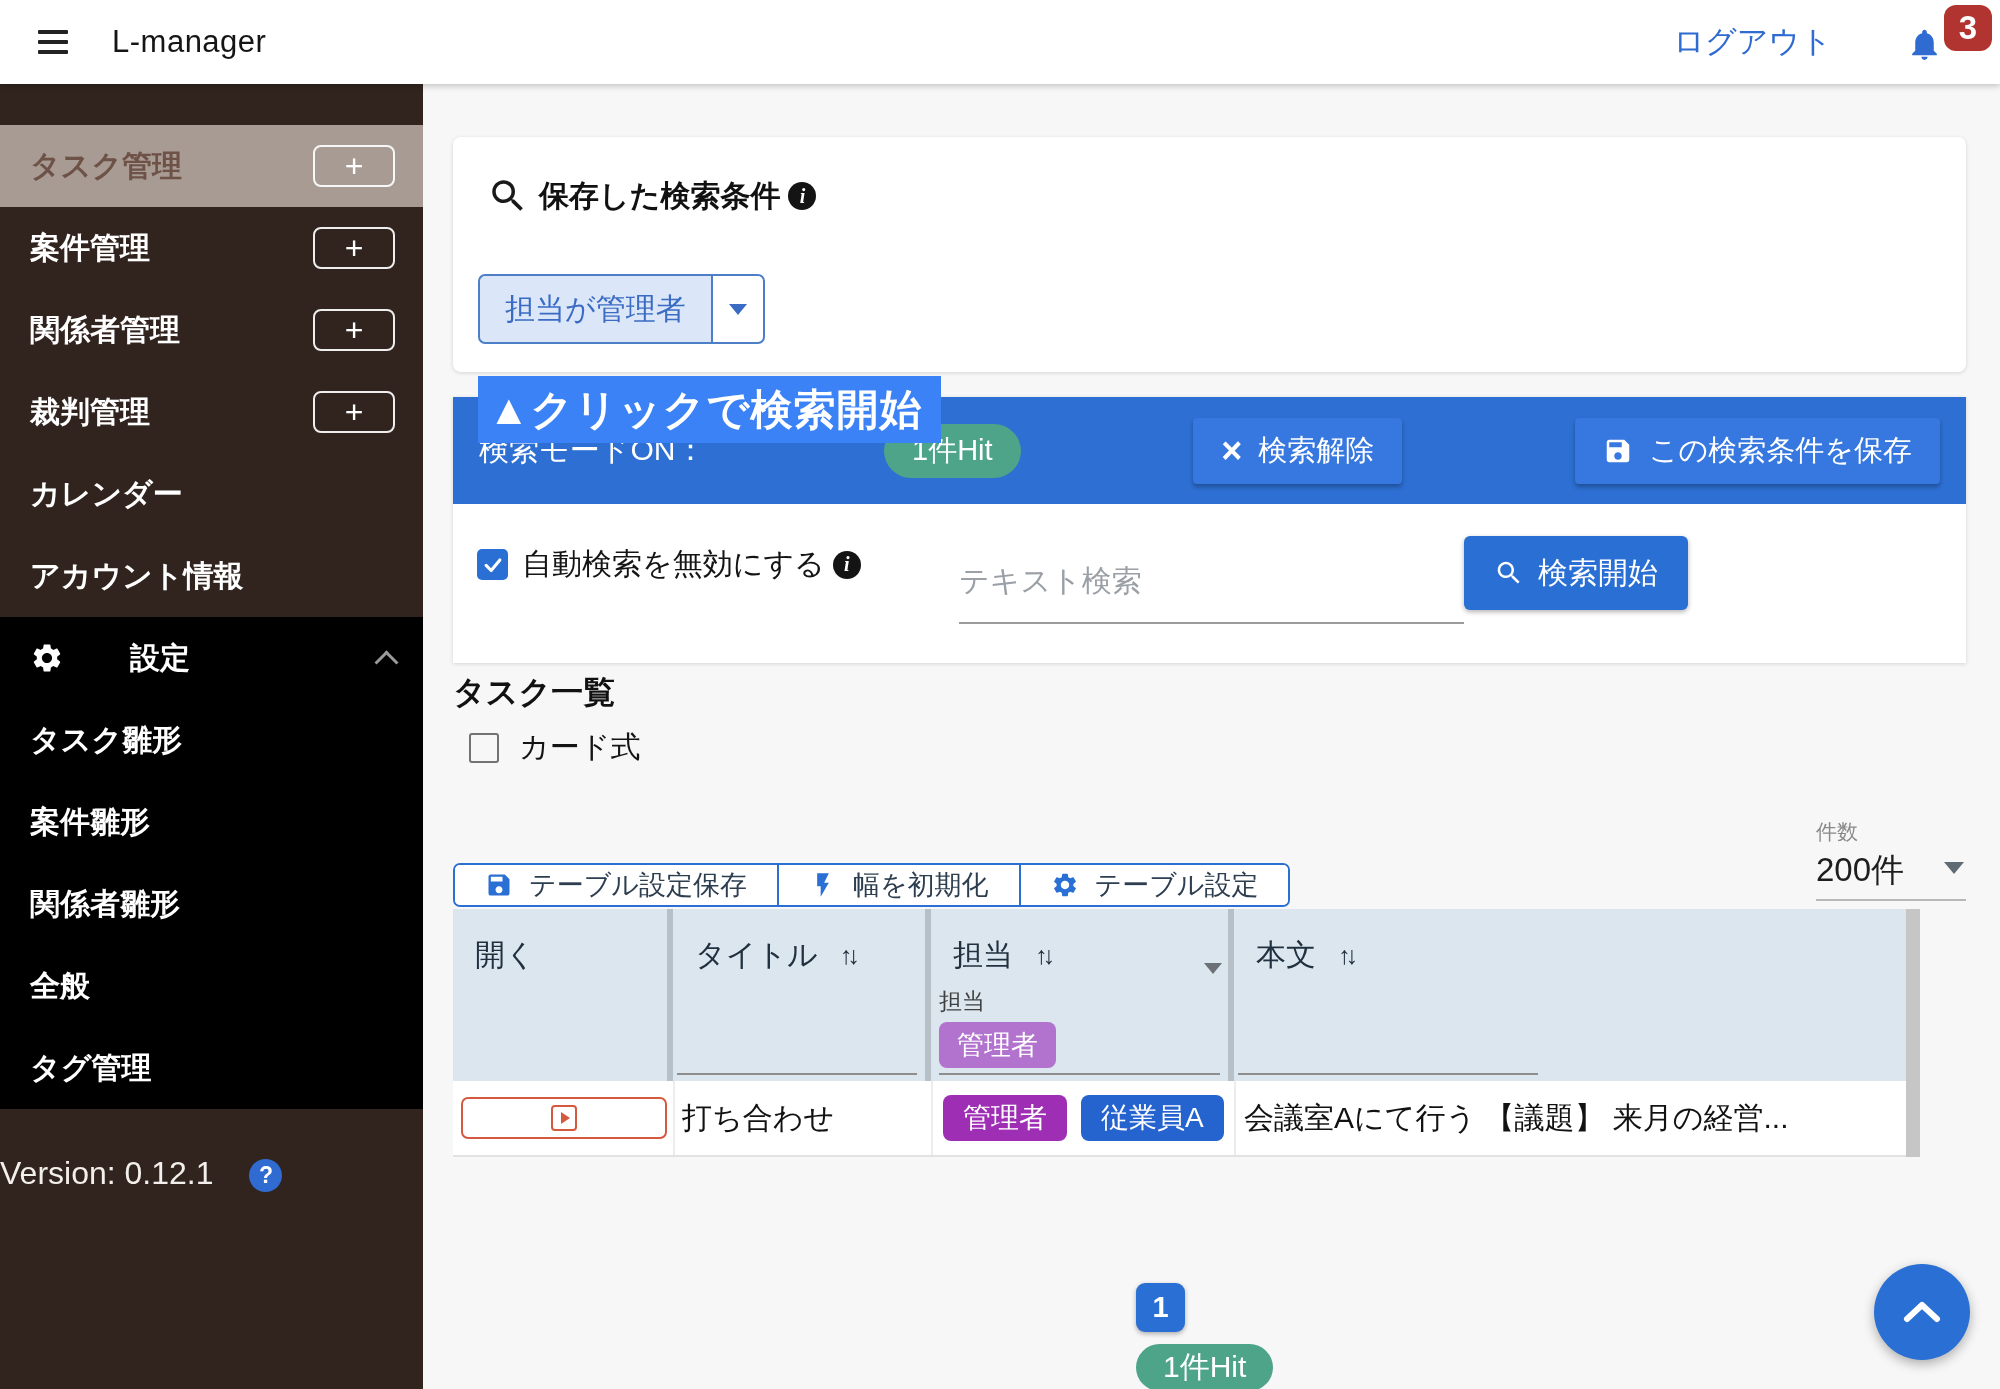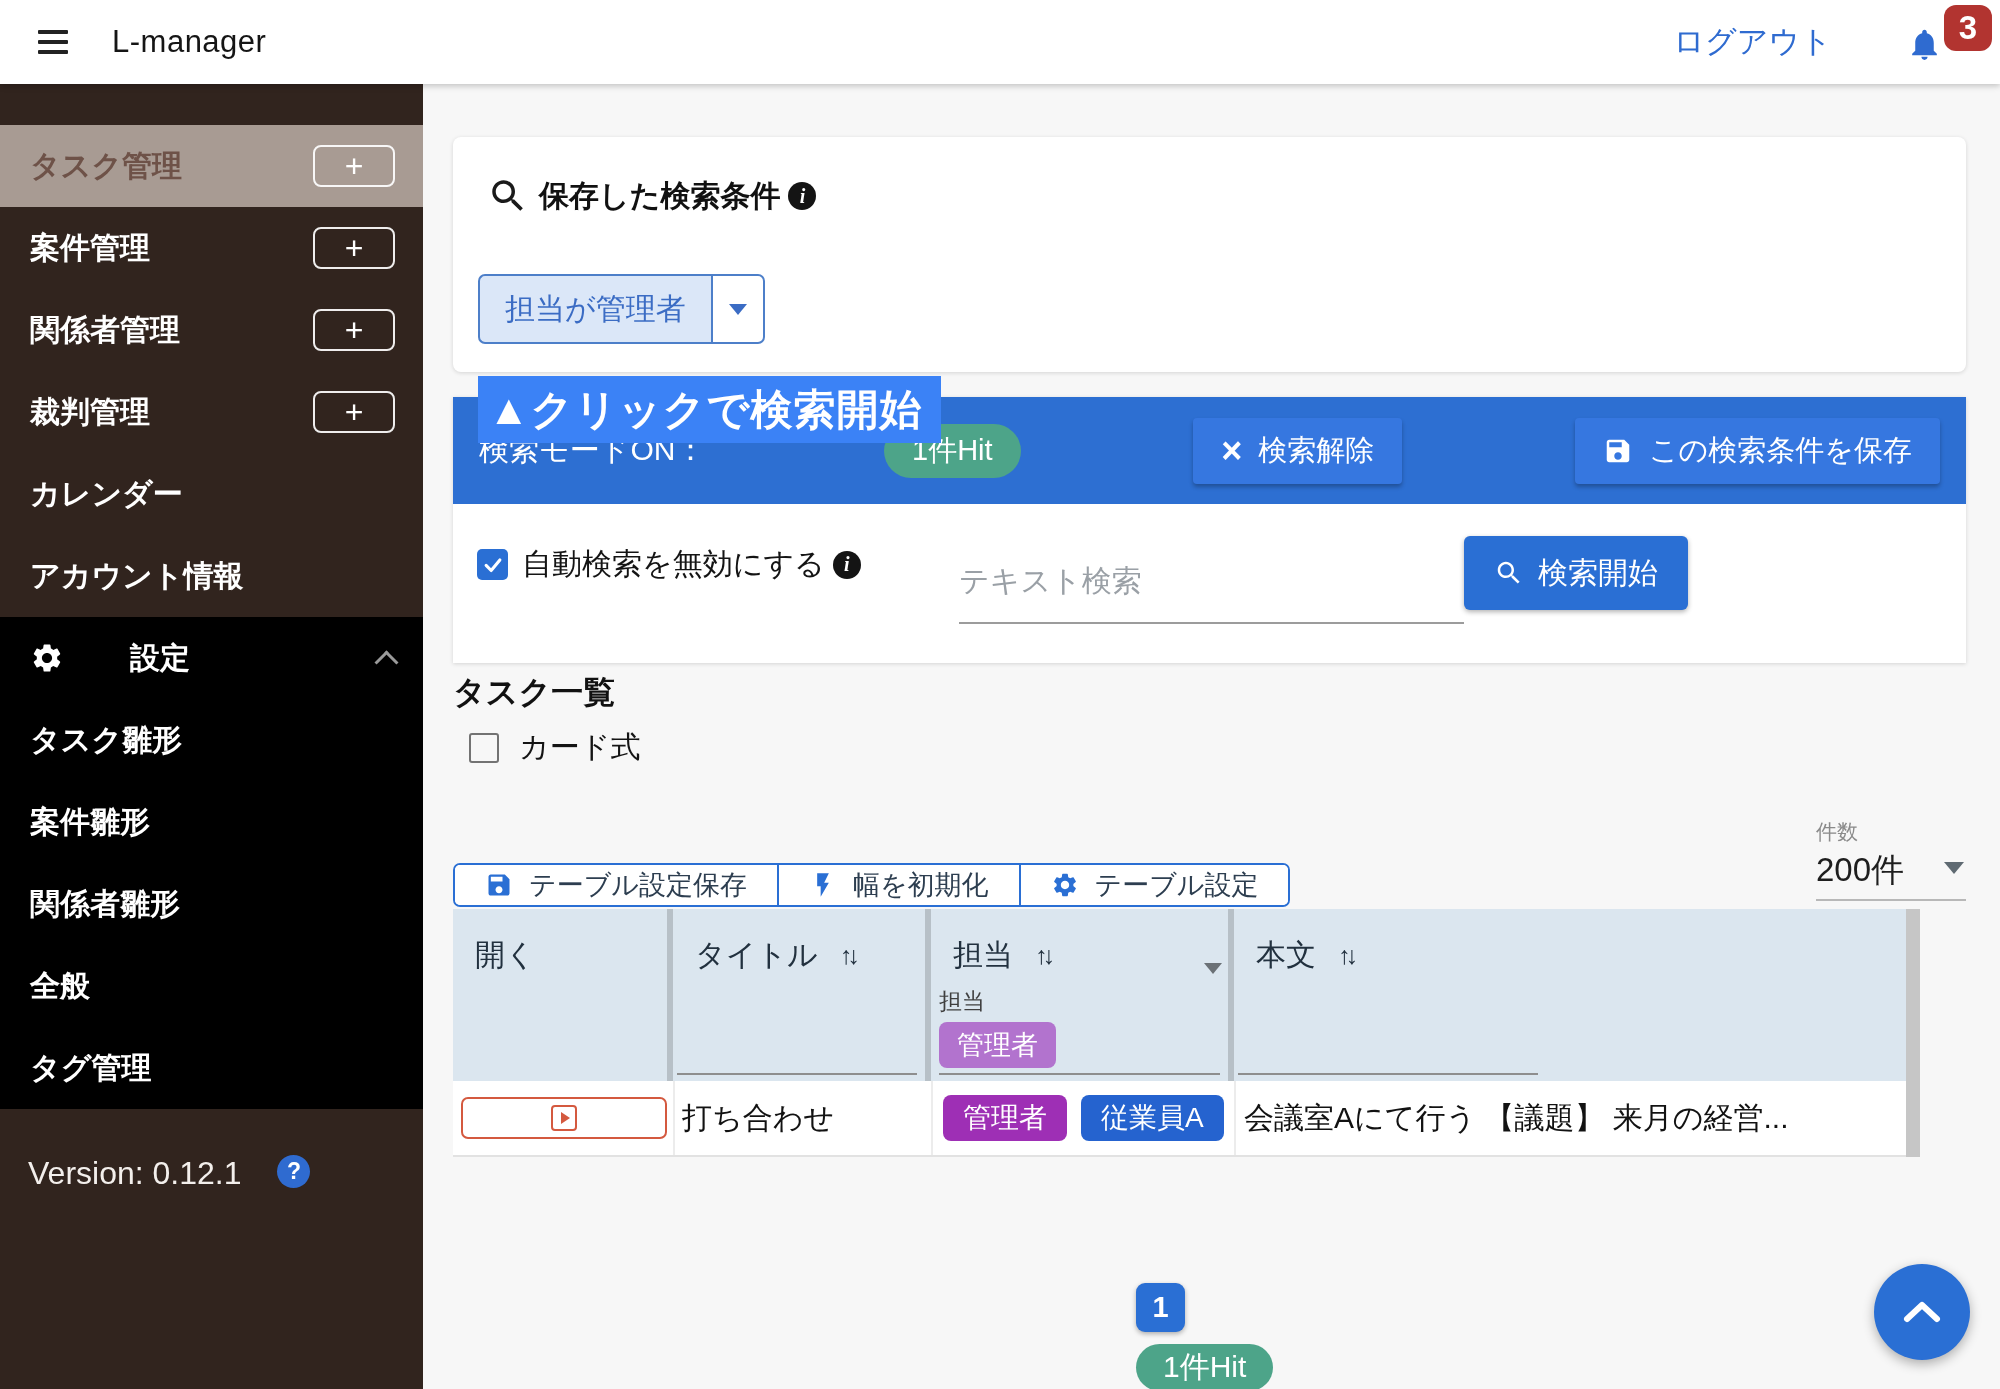--- a/index.html
+++ b/index.html
@@ -23,21 +23,21 @@
   .sidebar{width:423px;background:#31241e;flex-shrink:0;display:flex;flex-direction:column;}
   .side-pad{height:41px;}
   .side-item{height:82px;display:flex;align-items:center;padding:0 28px 0 30px;font-size:30px;font-weight:bold;color:#fff;cursor:pointer;}
   .side-item.selected{background:#a89b93;color:#6e5248;}
   .side-item .s-label{flex:1;}
   .add-btn{width:82px;height:42px;border:2px solid rgba(255,255,255,.92);border-radius:8px;display:flex;align-items:center;justify-content:center;font-size:32px;font-weight:normal;color:#fff;cursor:pointer;}
   .settings-section{background:#000;}
   .gear-white{width:34px;height:34px;fill:#fff;flex-shrink:0;}
   .settings-head .s-label{flex:0 0 auto;margin-left:66px;}
   .chev-up{margin-left:auto;width:17px;height:17px;border-left:3px solid #9a9a9a;border-top:3px solid #9a9a9a;transform:rotate(45deg);margin-top:8px;}
-  .version-row{margin-top:46px;padding-left:28px;display:flex;align-items:flex-start;font-size:32px;color:#f3efec;}
+  .version-row{margin-top:46px;display:flex;align-items:flex-end;font-size:32px;color:#f3efec;}
   .help-circle{margin-left:36px;width:33px;height:33px;border-radius:50%;background:#2f6bd0;color:#fff;font-size:23px;font-weight:bold;display:flex;align-items:center;justify-content:center;cursor:pointer;}
   
   .main{flex:1;position:relative;padding:0 34px 0 30px;}
   .card1{margin-top:53px;height:235px;background:#fff;border-radius:8px;box-shadow:0 1px 4px rgba(0,0,0,.14);position:relative;z-index:1;}
   .card1-head{display:flex;align-items:center;padding:38px 0 0 34px;}
   .search-glyph{width:42px;height:42px;fill:#1a1a1a;}
   .card1-title{font-size:30px;font-weight:bold;color:#111;margin-left:10px;}
   .info-dot{width:28px;height:28px;border-radius:50%;background:#141414;color:#fff;font-size:20px;font-weight:bold;font-family:"Liberation Serif","DejaVu Serif",serif;font-style:italic;display:flex;align-items:center;justify-content:center;margin-left:8px;flex-shrink:0;}
   .split-btn{position:absolute;left:25px;top:137px;height:70px;display:flex;cursor:pointer;}
   .split-main{background:#dbe7f8;border:2px solid #4d7fc9;border-right:none;border-radius:7px 0 0 7px;display:flex;align-items:center;padding:0 25px;font-size:30px;color:#3b6cc4;}

